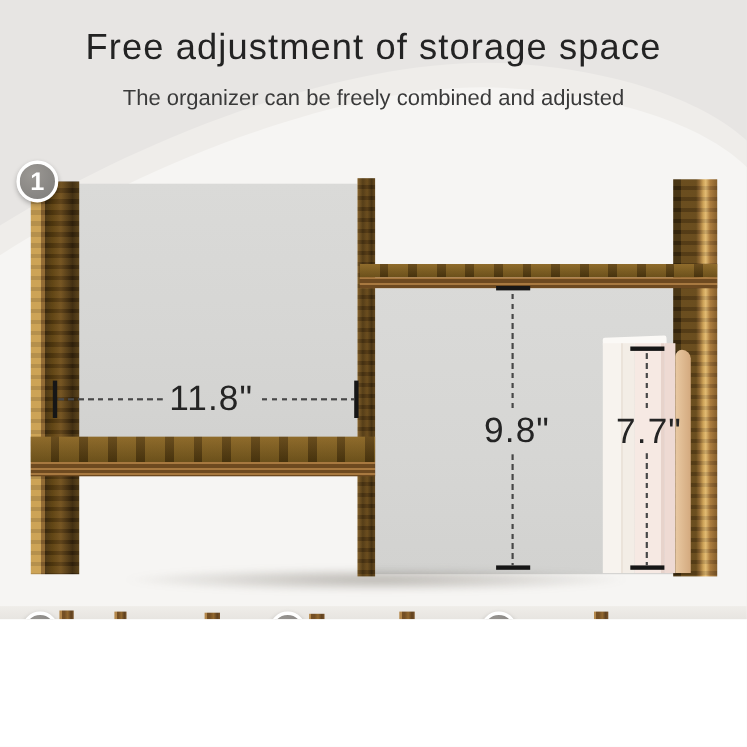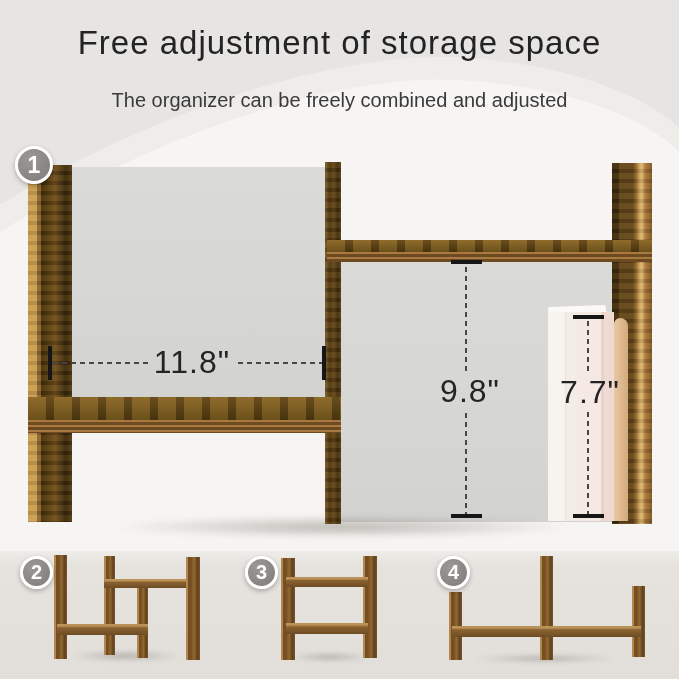--- a/index.html
+++ b/index.html
@@ -1,24 +1,24 @@
 <!DOCTYPE html>
 <html><head>
 <meta charset="utf-8">
 <style>
   html,body{margin:0;padding:0;}
   body{font-family:"Liberation Sans", sans-serif;}
-  .stage{position:relative;width:679px;height:679px;overflow:hidden;background:#e5e5e5;}
+  .stage{position:relative;width:679px;height:563px;overflow:hidden;background:#e5e5e5;}
   .abs{position:absolute;}
   .bg-svg{position:absolute;left:0;top:0;width:679px;height:679px;}
   .bottom-band{position:absolute;left:0;top:551px;width:679px;height:128px;
     background:linear-gradient(180deg,#efede9 0,#e6e3df 14px,#e2dfdb 100%);}
   .page-title{position:absolute;left:0;top:24px;width:679px;text-align:center;
     font-size:33px;font-weight:500;letter-spacing:1px;color:#232323;}
-  .page-subtitle{position:absolute;left:0;top:86px;width:679px;text-align:center;
+  .page-subtitle{position:absolute;left:0;top:75px;width:679px;text-align:center;
     font-size:20px;line-height:28px;color:#3a3a3a;}
   
   .badge{position:absolute;box-sizing:border-box;border-radius:50%;
     background:radial-gradient(circle at 35% 30%,#9b9894,#858380 75%);
     border:3px solid #ffffff;color:#fff;display:flex;align-items:center;justify-content:center;
     font-weight:bold;box-shadow:0 2px 5px rgba(0,0,0,.28);}
   .badge-lg{width:38px;height:38px;font-size:23px;}
   .badge-sm{width:33px;height:33px;font-size:20px;}
   
   .backdrop{position:absolute;background:linear-gradient(180deg,#dadad8 0,#d6d6d4 60%,#d2d2d0 100%);}

